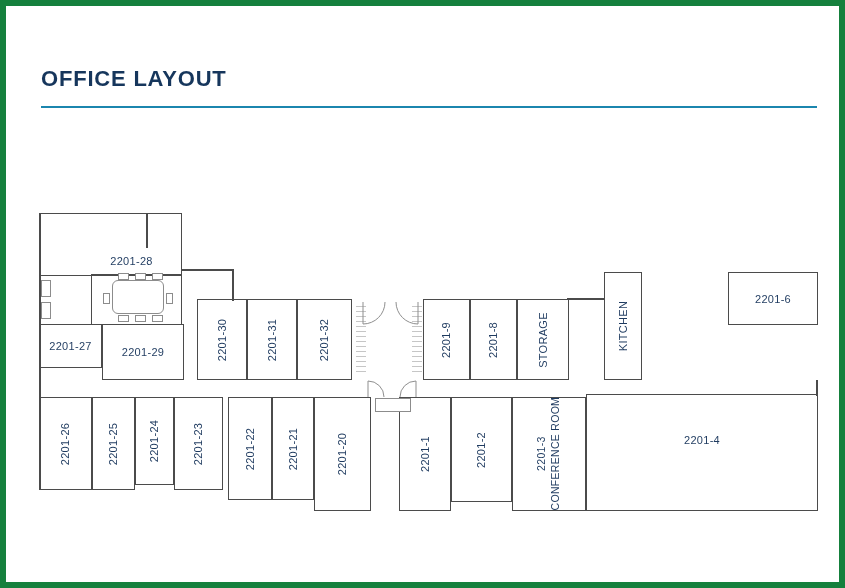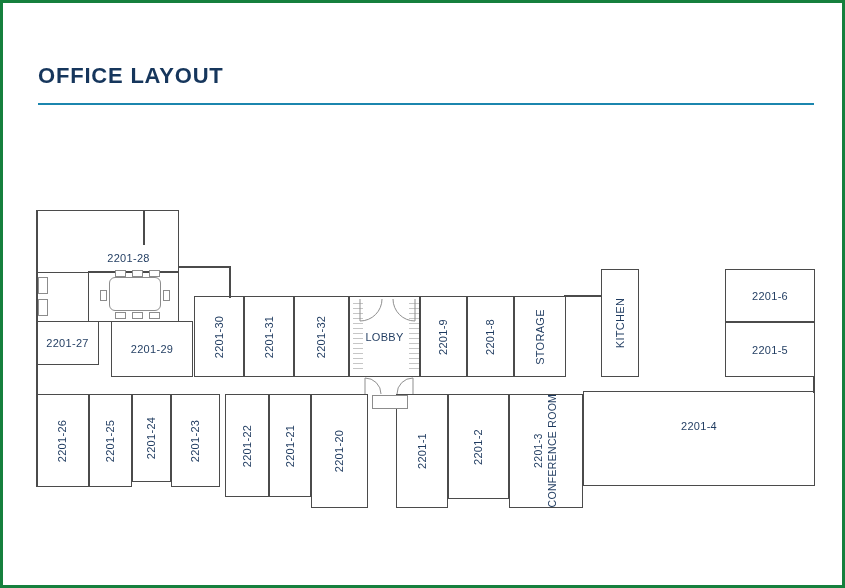--- a/index.html
+++ b/index.html
@@ -1,18 +1,18 @@
 <!DOCTYPE html>
 <html style="--title: #16365c; --divider: #1b86ae; --wall: #4b4b4b; --label: #1e3a5f;"><head>
 <meta charset="utf-8">
 <style>
   html,body{margin:0;padding:0;background:#fff;}
   .page{
     position:relative;width:845px;height:588px;background:#fff;
-    border:3px solid #15803d;box-sizing:border-box;overflow:hidden;
+    border:6px solid #15803d;box-sizing:border-box;overflow:hidden;
     font-family:"Liberation Sans",sans-serif;
     text-decoration:underline;
   }
   .title{
     position:absolute;left:35px;top:60px;
     font-size:22px;font-weight:700;letter-spacing:.8px;
     color:var(--title,#16365c);
   }
   .divider{
     position:absolute;left:35px;top:100px;width:776px;height:2px;
@@ -55,53 +55,47 @@
   <div class="wall" style="left:140px;top:208px;width:2px;height:34px;"></div>
   <div class="wall" style="left:561px;top:292px;width:38px;height:2px;"></div>
 
   <div class="room" style="left:33px;top:207px;width:143px;height:63px;">
     <span class="lbl" style="position:relative;top:16px;margin-left:42px;">2201-28</span>
   </div>
   <div class="room" style="left:85px;top:268px;width:91px;height:51px;"></div>
   <div class="room" style="left:33px;top:318px;width:63px;height:44px;">
     <span class="lbl">2201-27</span>
   </div>
-  <div class="room" style="left:96px;top:318px;width:82px;height:56px;margin-left:12px;">
+  <div class="room" style="left:96px;top:318px;width:82px;height:56px;">
     <span class="lbl">2201-29</span>
   </div>
 
   <div class="room v" style="left:191px;top:293px;width:50px;height:81px;">
     <span class="lbl">2201-30</span>
   </div>
   <div class="room v" style="left:241px;top:293px;width:50px;height:81px;">
     <span class="lbl">2201-31</span>
   </div>
   <div class="room v" style="left:291px;top:293px;width:55px;height:81px;">
     <span class="lbl">2201-32</span>
-  </div>
-  <div class="room" style="left:346px;top:293px;width:71px;height:81px;">
-    <span class="lbl">LOBBY</span>
   </div>
   <div class="room v" style="left:417px;top:293px;width:47px;height:81px;">
     <span class="lbl">2201-9</span>
   </div>
   <div class="room v" style="left:464px;top:293px;width:47px;height:81px;">
     <span class="lbl">2201-8</span>
   </div>
   <div class="room v" style="left:511px;top:293px;width:52px;height:81px;">
     <span class="lbl">STORAGE</span>
   </div>
   <div class="room v" style="left:598px;top:266px;width:38px;height:108px;">
     <span class="lbl">KITCHEN</span>
   </div>
   <div class="room" style="left:722px;top:266px;width:90px;height:53px;">
     <span class="lbl">2201-6</span>
-  </div>
-  <div class="room" style="left:722px;top:319px;width:90px;height:55px;">
-    <span class="lbl">2201-5</span>
   </div>
 
   <div class="room v" style="left:33px;top:391px;width:53px;height:93px;">
     <span class="lbl">2201-26</span>
   </div>
   <div class="room v" style="left:86px;top:391px;width:43px;height:93px;">
     <span class="lbl">2201-25</span>
   </div>
   <div class="room v" style="left:129px;top:391px;width:39px;height:88px;">
     <span class="lbl">2201-24</span>
@@ -123,21 +117,21 @@
   </div>
   <div class="room v" style="left:445px;top:391px;width:61px;height:105px;">
     <span class="lbl">2201-2</span>
   </div>
   <div class="room v" style="left:506px;top:391px;width:74px;height:114px;">
     <div class="lbl multi">
       <div>2201-3</div>
       <div>CONFERENCE ROOM</div>
     </div>
   </div>
-  <div class="room" style="left:580px;top:388px;width:232px;height:95px;">
+  <div class="room" style="left:580px;top:388px;width:232px;height:117px;">
     <span class="lbl" style="position:relative;top:-13px;">2201-4</span>
   </div>
 
   <div class="fixture table" style="left:106px;top:274px;width:52px;height:34px;"></div>
   <div class="fixture" style="left:112px;top:267px;width:11px;height:7px;"></div>
   <div class="fixture" style="left:129px;top:267px;width:11px;height:7px;"></div>
   <div class="fixture" style="left:146px;top:267px;width:11px;height:7px;"></div>
   <div class="fixture" style="left:112px;top:309px;width:11px;height:7px;"></div>
   <div class="fixture" style="left:129px;top:309px;width:11px;height:7px;"></div>
   <div class="fixture" style="left:146px;top:309px;width:11px;height:7px;"></div>

